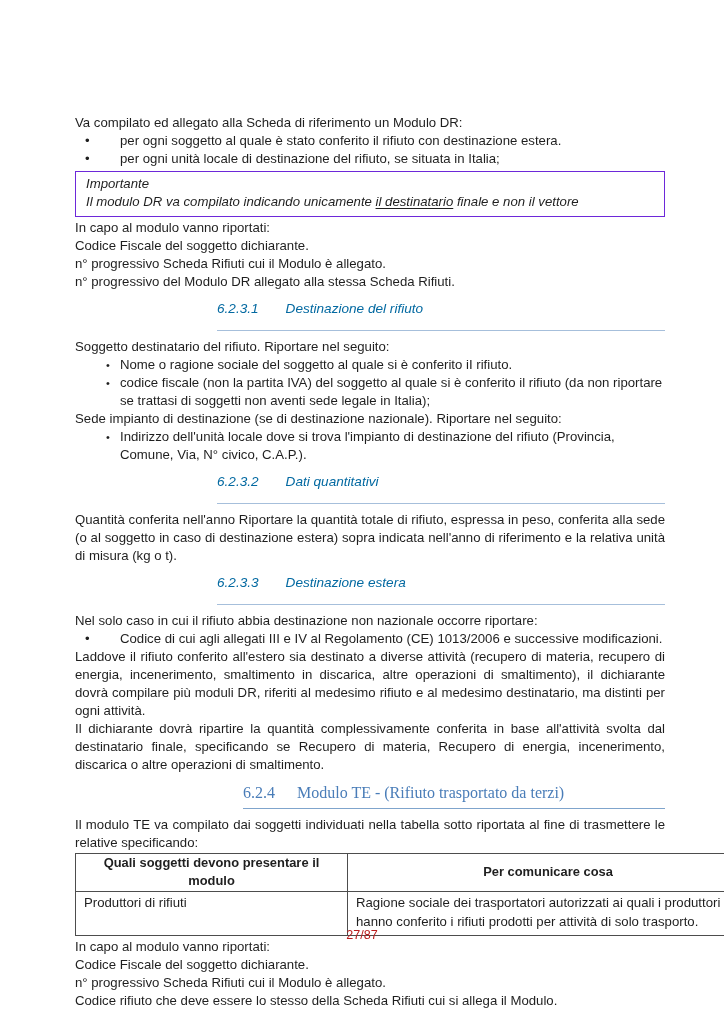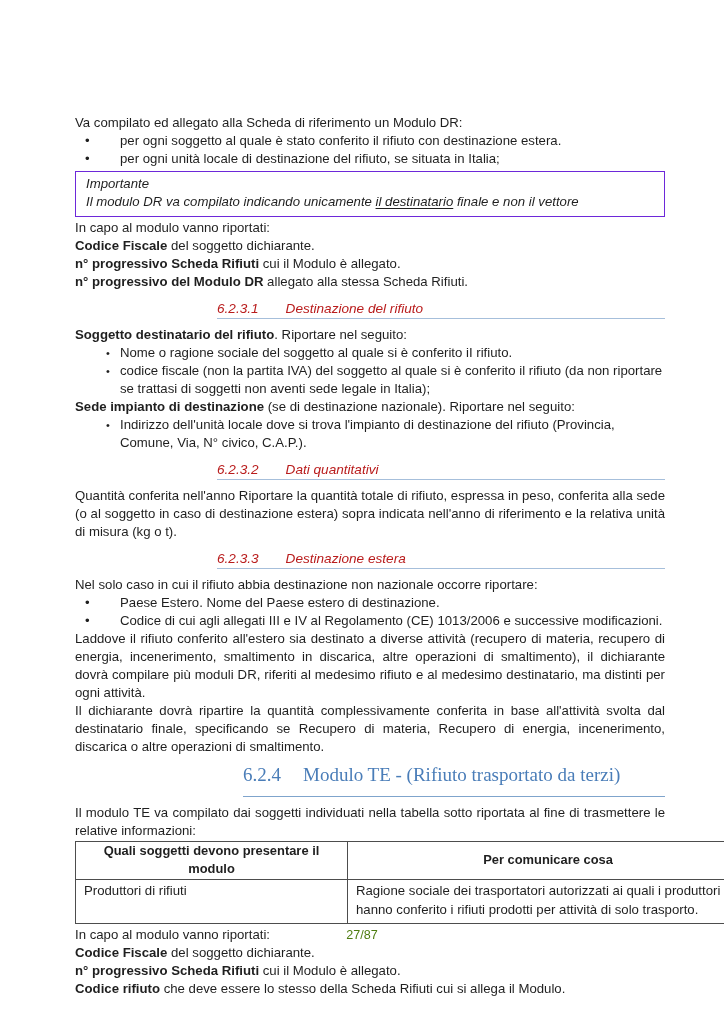--- a/index.html
+++ b/index.html
@@ -20,51 +20,51 @@
   ul.blist.lvl1 > li::before { content:"•"; position:absolute; left:10px; top:0; }
   ul.blist.lvl2 > li::before { content:"•"; position:absolute; left:31px; top:0; font-size:11px; }
 
   
   .imp-box {
     border:1px solid #6d28d9; margin:3px 0 2px 0; padding:3px 10px 5px 10px;
     font-style:italic;
   }
   .uline { text-decoration:underline; text-underline-offset:2px; }
 
-  b, .b { font-weight:bold;text-align:right; }
+  b, .b { font-weight:normal;text-align:right; }
 
   
   .h3 {
     margin:9px 0 7px 142px;
-    padding-bottom:0;
+    padding-bottom:12px;
     border-bottom:1.5px solid #a6bfdb;
-    color:#b91c1c; font-style:italic; font-size:13.6px;
+    color:#0369a1; font-style:italic; font-size:13.6px;
   }
   .h3 .num { margin-right:27px; }
 
   
   .h2 {
     margin:10px 0 7px 168px;
-    padding-bottom:12px;
+    padding-bottom:6px;
     border-bottom:1.5px solid #7fa4cc;
-    color:#4a7db8; font-size:19px;
+    color:#4a7db8; font-size:16px;
     font-family:"Liberation Serif", serif;
   }
   .h2 .num { margin-right:22px; }
 
   
   table.te-table { border-collapse:collapse; width:674px; margin:1px 0 2px 0; table-layout:fixed; }
   table.te-table th, table.te-table td { border:1px solid #4d4d4d; }
   table.te-table th { font-weight:bold; text-align:center; padding:0 4px 1px 4px; font-size:12.9px; }
   table.te-table td { vertical-align:top; padding:1px 8px 4px 8px; line-height:19px; }
   .col-a { width:272px; }
 
   .footer {
     position:absolute; left:0; right:0; top:926px;
-    text-align:center; font-size:12.6px; color:#4d7c0f;
+    text-align:center; font-size:12.6px; color:#b91c1c;
   }
   .mt2 { margin-top:2px; }
 </style>
 </head>
 <body>
 
 <div class="page">
   <div class="content">
 
     <p class="line">Va compilato ed allegato alla Scheda di riferimento un Modulo DR:</p>
@@ -96,29 +96,28 @@
     </ul>
 
     <div class="h3"><span class="num">6.2.3.2</span><span class="title">Dati quantitativi</span></div>
 
     <p class="line justify">Quantità conferita nell'anno Riportare la quantità totale di rifiuto, espressa in peso, conferita alla sede (o al soggetto in caso di destinazione estera) sopra indicata nell'anno di riferimento e la relativa unità di misura (kg o t).</p>
 
     <div class="h3"><span class="num">6.2.3.3</span><span class="title">Destinazione estera</span></div>
 
     <p class="line">Nel solo caso in cui il rifiuto abbia destinazione non nazionale occorre riportare:</p>
     <ul class="blist lvl1">
-      <li>Paese Estero. Nome del Paese estero di destinazione.</li>
       <li>Codice di cui agli allegati III e IV al Regolamento (CE) 1013/2006 e successive modificazioni.</li>
     </ul>
     <p class="line justify">Laddove il rifiuto conferito all'estero sia destinato a diverse attività (recupero di materia, recupero di energia, incenerimento, smaltimento in discarica, altre operazioni di smaltimento), il dichiarante dovrà compilare più moduli  DR, riferiti al medesimo rifiuto e al medesimo destinatario, ma distinti per ogni attività.</p>
     <p class="line justify">Il dichiarante dovrà ripartire la quantità complessivamente conferita in base all'attività svolta dal destinatario finale, specificando se Recupero di materia, Recupero di energia, incenerimento, discarica o altre operazioni di smaltimento.</p>
 
     <div class="h2"><span class="num">6.2.4</span><span class="title">Modulo TE - (Rifiuto trasportato da terzi)</span></div>
 
-    <p class="line justify">Il modulo TE va compilato dai soggetti individuati nella tabella sotto riportata al fine di trasmettere le relative  informazioni:</p>
+    <p class="line justify">Il modulo TE va compilato dai soggetti individuati nella tabella sotto riportata al fine di trasmettere le relative  specificando:</p>
 
     <table class="te-table">
       <colgroup>
           <col class="col-a">
           <col>
         </colgroup>
       <thead>
         <tr>
           <th>Quali soggetti devono presentare il modulo</th>
           <th>Per comunicare cosa</th>

